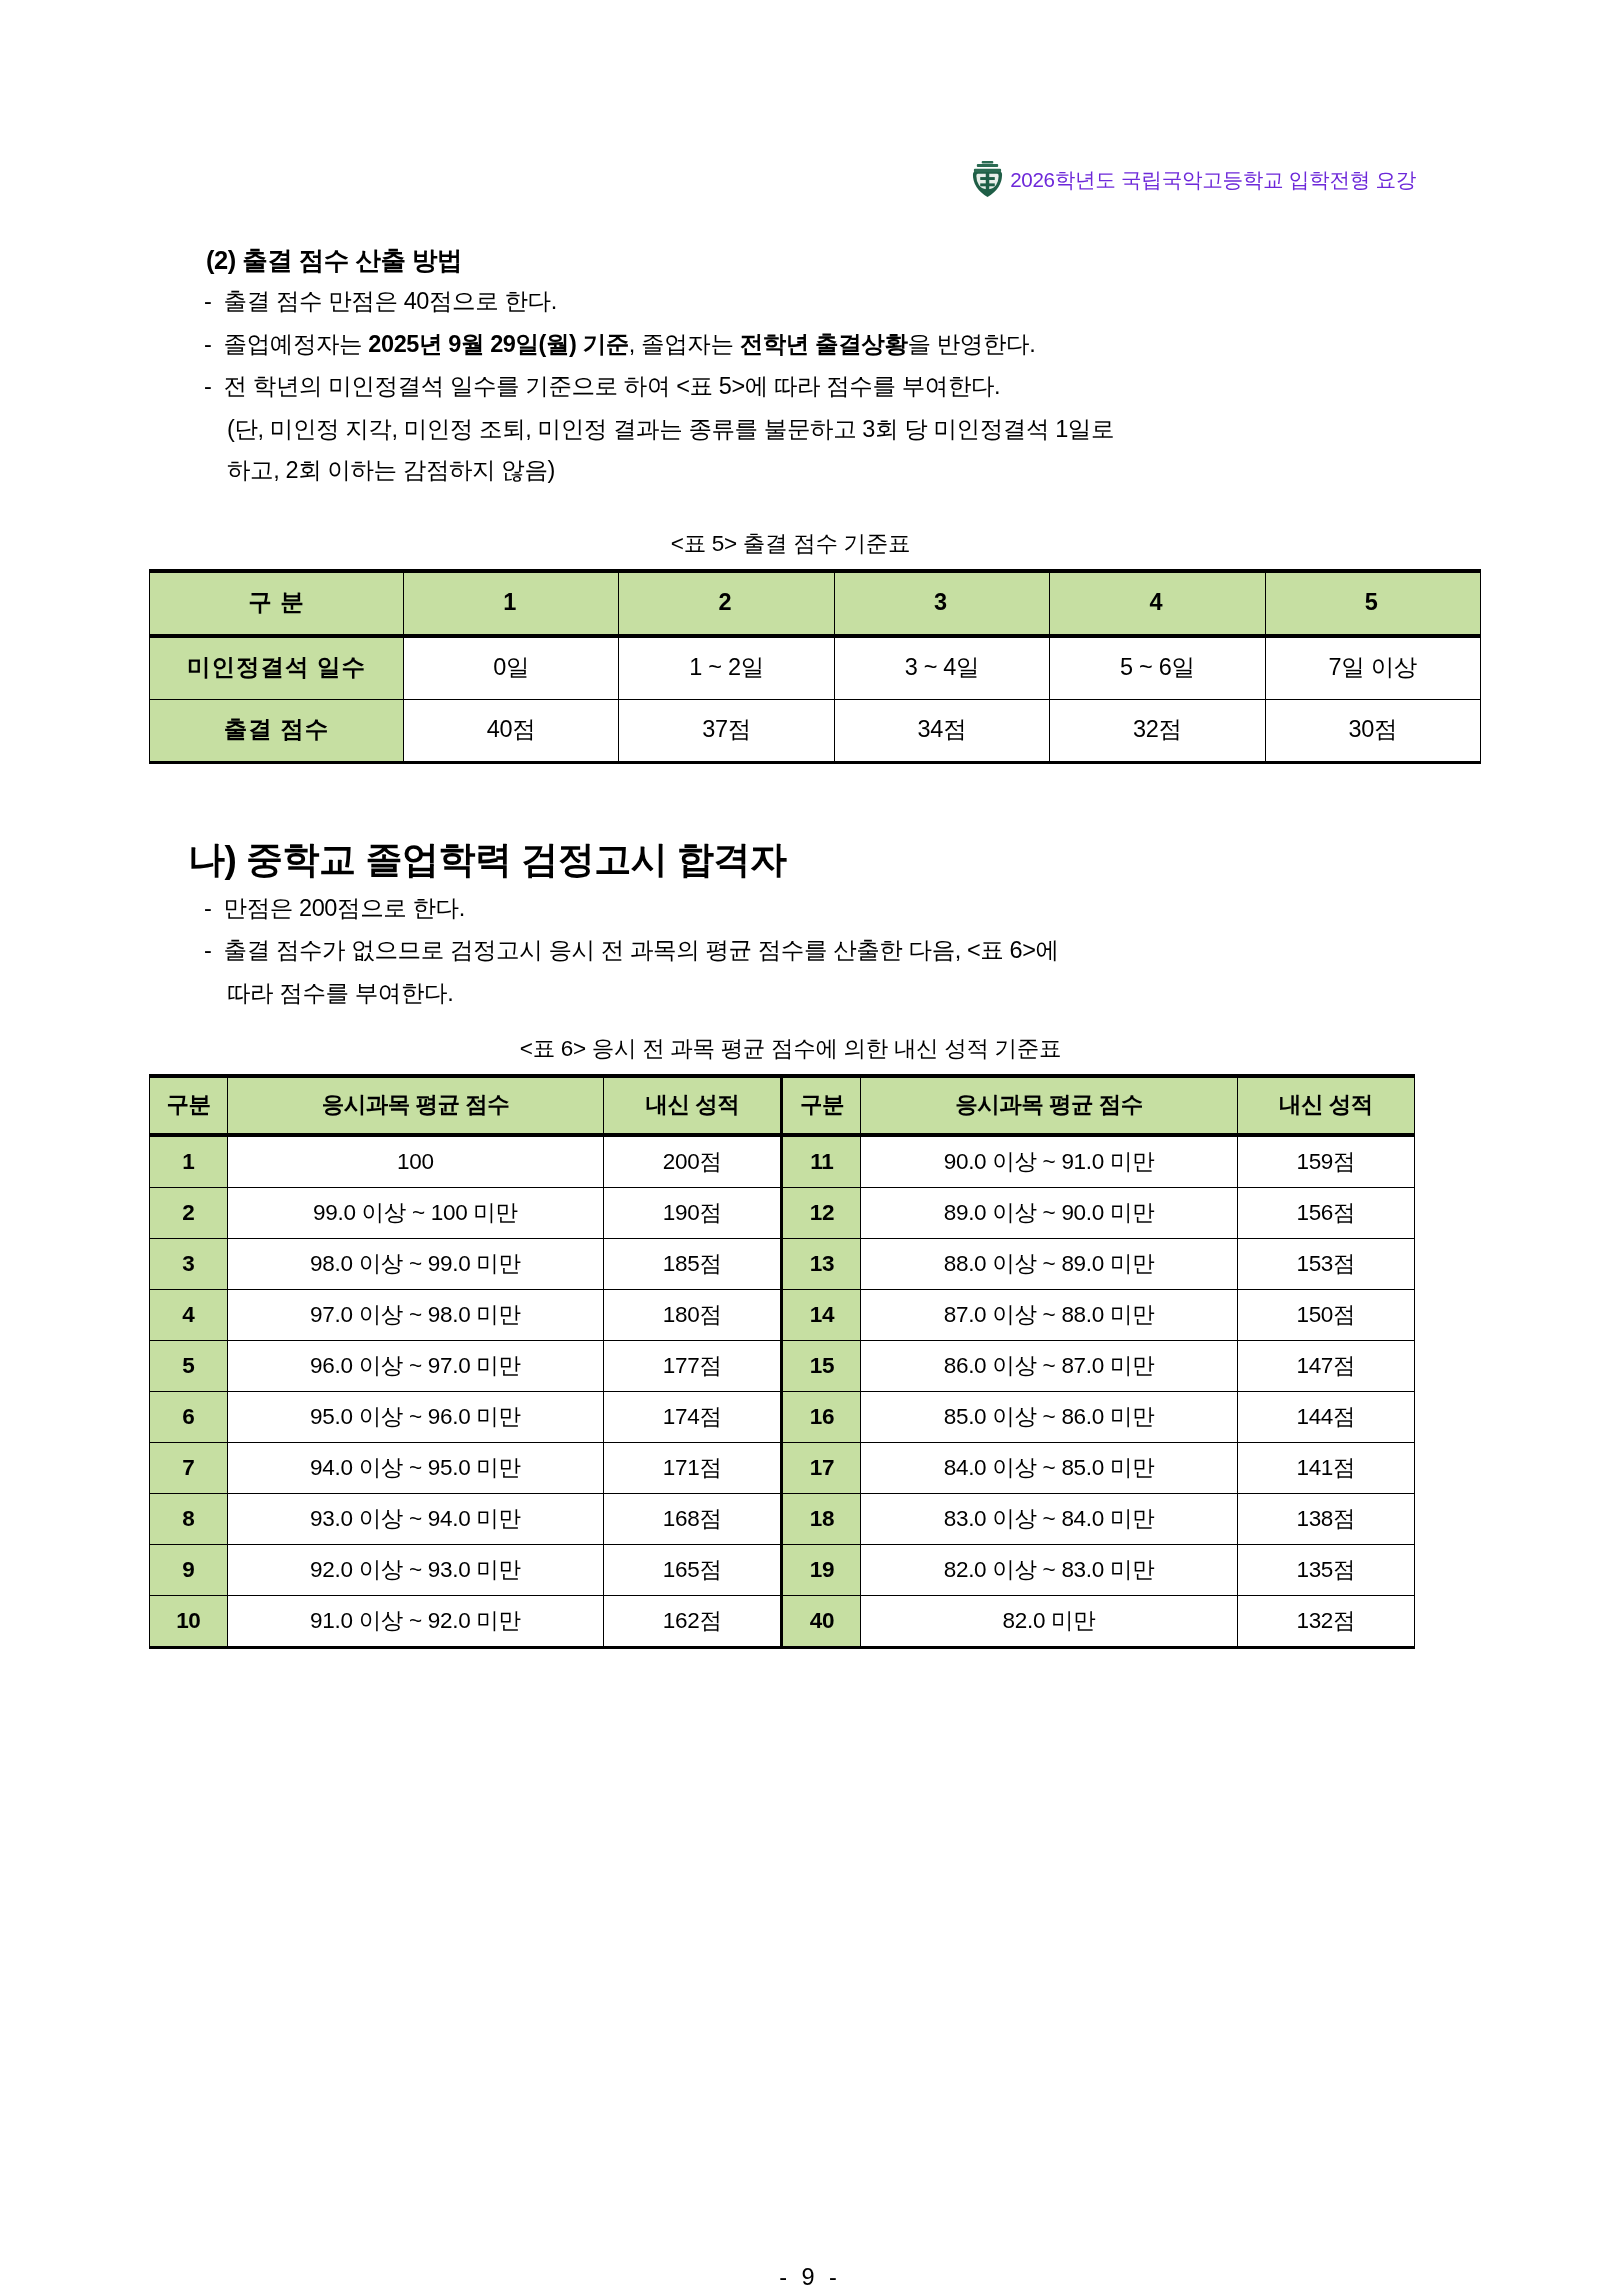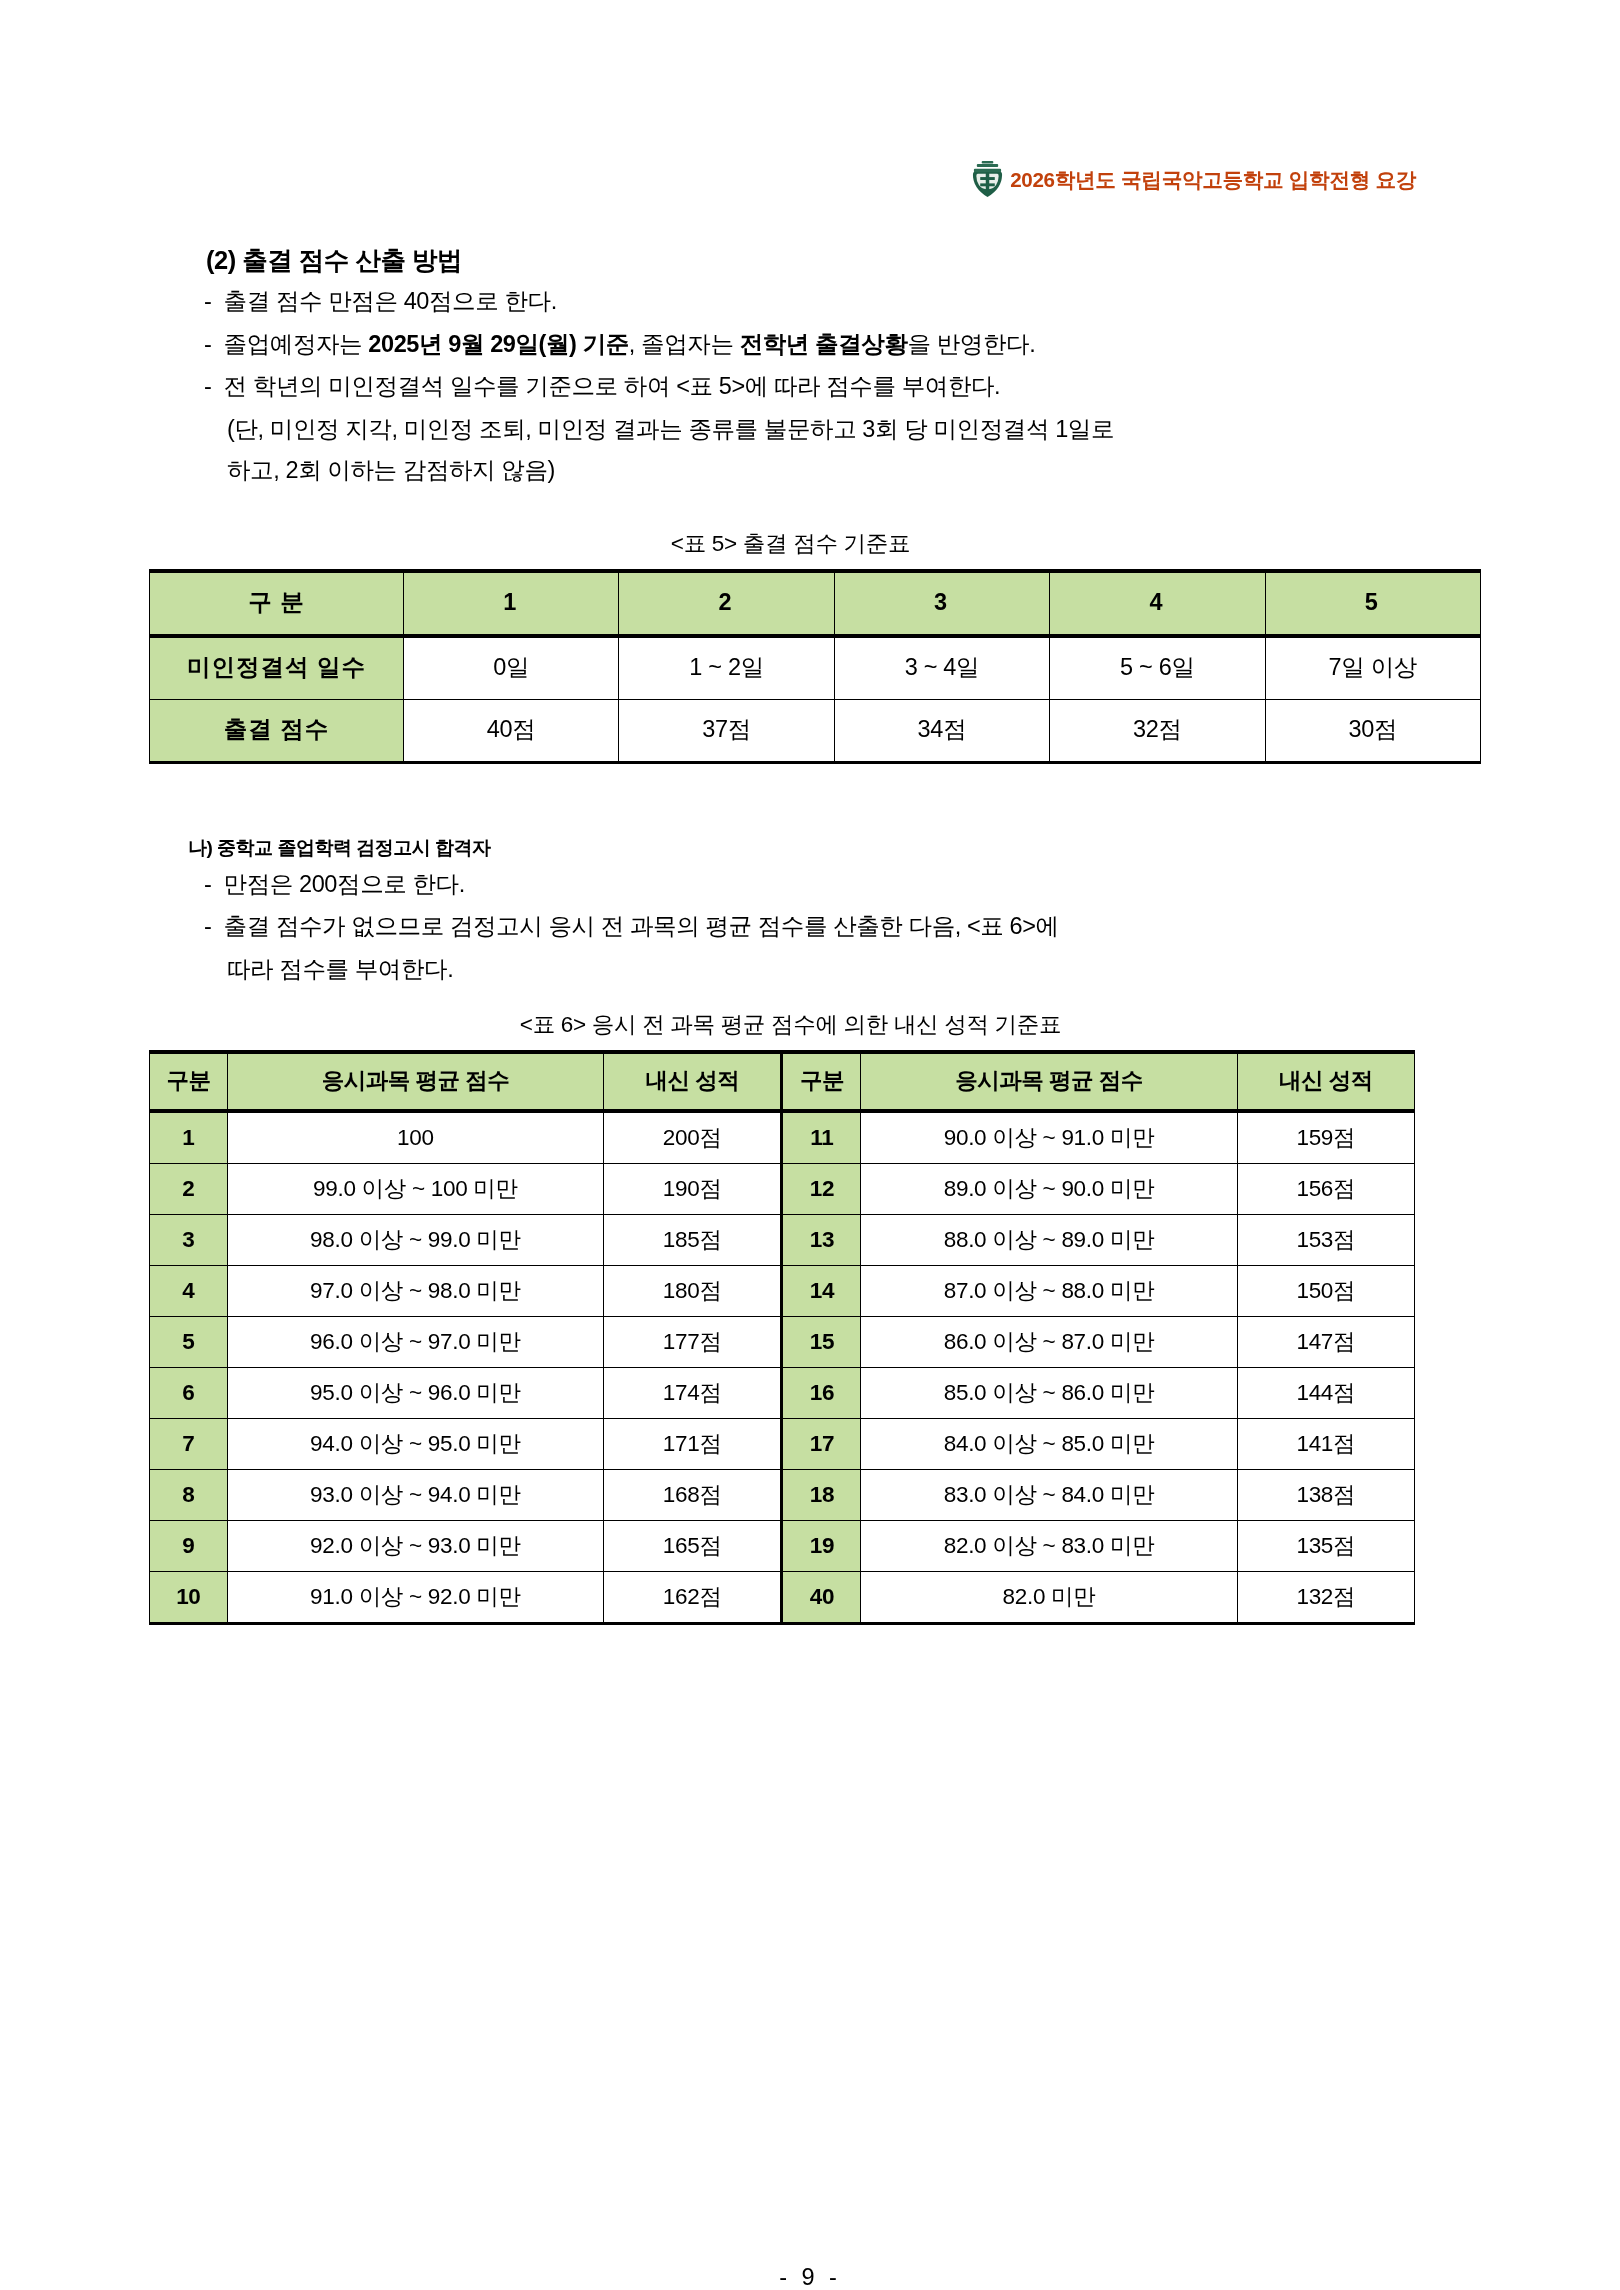--- a/index.html
+++ b/index.html
@@ -33,42 +33,42 @@
     gap: 5.9px;
   }
   .crest {
     width: 33px;
     height: 39px;
     flex: 0 0 auto;
     display: block;
   }
   .doc-header-title {
     font-size: 20.6px;
-    font-weight: 700;
-    color: #c2410c;
+    font-weight: 400;
+    color: #6d28d9;
     letter-spacing: -0.3px;
     white-space: nowrap;
   }
 
   
   .content {
     position: absolute;
     top: 243px;
     left: 147px;
     width: 1326px;
   }
 
   .h-num {
     font-size: 25.5px;
     font-weight: 700;
     letter-spacing: -0.5px;
     margin: 0 0 5.9px 59px;
   }
   .h-ka {
-    font-size: 19px;
+    font-size: 37px;
     font-weight: 700;
     letter-spacing: -0.5px;
     margin: 0 0 5.9px 41px;
   }
   .bullet {
     font-size: 23.5px;
     letter-spacing: -0.4px;
     margin: 0 0 6.9px 57px;
     line-height: 1.52;
     white-space: nowrap;

